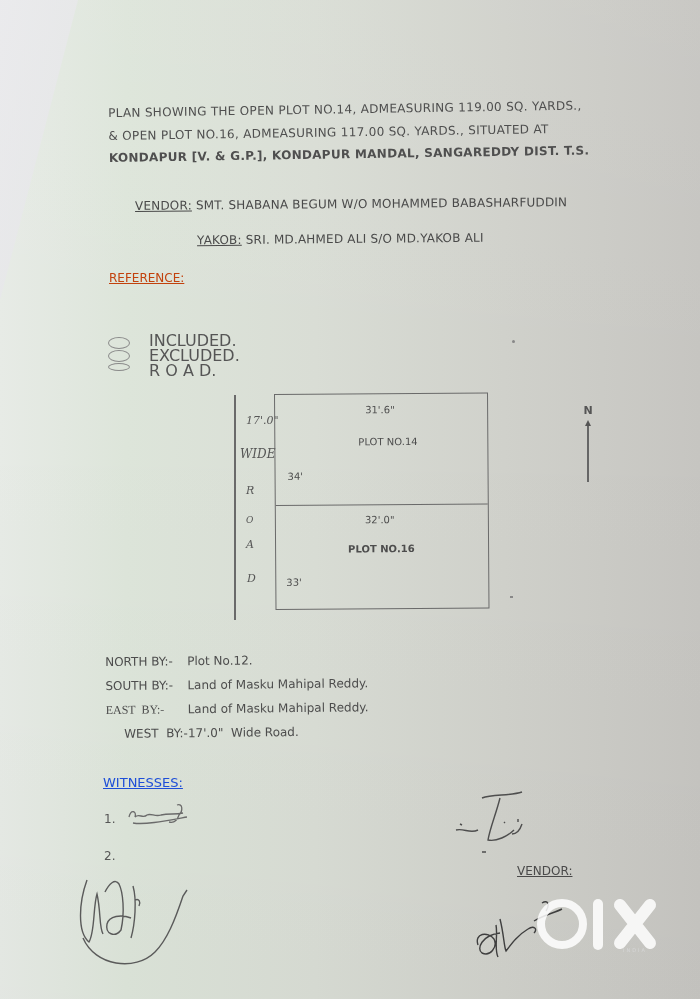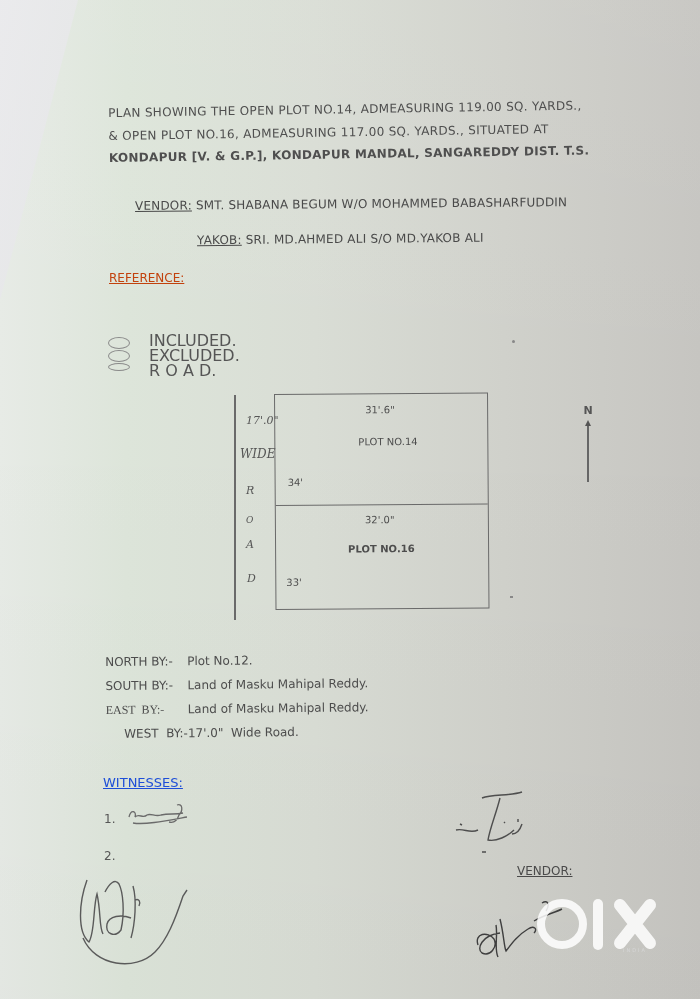--- a/index.html
+++ b/index.html
@@ -100,21 +100,21 @@
 <div class="abs road-hw" style="left:246px; top:414px;">17'.0"</div>
 <div class="abs road-hw" style="left:240px; top:447px; font-size:12px;">WIDE</div>
 <div class="abs road-hw" style="left:246px; top:484px;">R</div>
 <div class="abs road-hw" style="left:246px; top:515px; font-size:9px;">O</div>
 <div class="abs road-hw" style="left:246px; top:538px;">A</div>
 <div class="abs road-hw" style="left:247px; top:572px;">D</div>
 
 <div class="abs plan-box">
   <div class="plan-text" style="left:90px; top:10px;">31'.6"</div>
   <div class="plan-text" style="left:75px; top:42px;margin-left:8px;">PLOT NO.14</div>
-  <div class="plan-text" style="left:12px; top:76px;margin-top:6px;">34'</div>
+  <div class="plan-text" style="left:12px; top:76px;">34'</div>
   <div class="plan-divider"></div>
   <div class="plan-text" style="left:89px; top:120px;">32'.0"</div>
   <div class="plan-text" style="left:72px; top:149px;font-weight:bold;">PLOT NO.16</div>
   <div class="plan-text" style="left:10px; top:182px;">33'</div>
 </div>
 <div class="abs" style="left:510px; top:596px; width:3px; height:2px; background:#888;"></div>
 
 <div class="abs north">
   <div class="n">N</div>
   <div class="arrowhead"></div>

